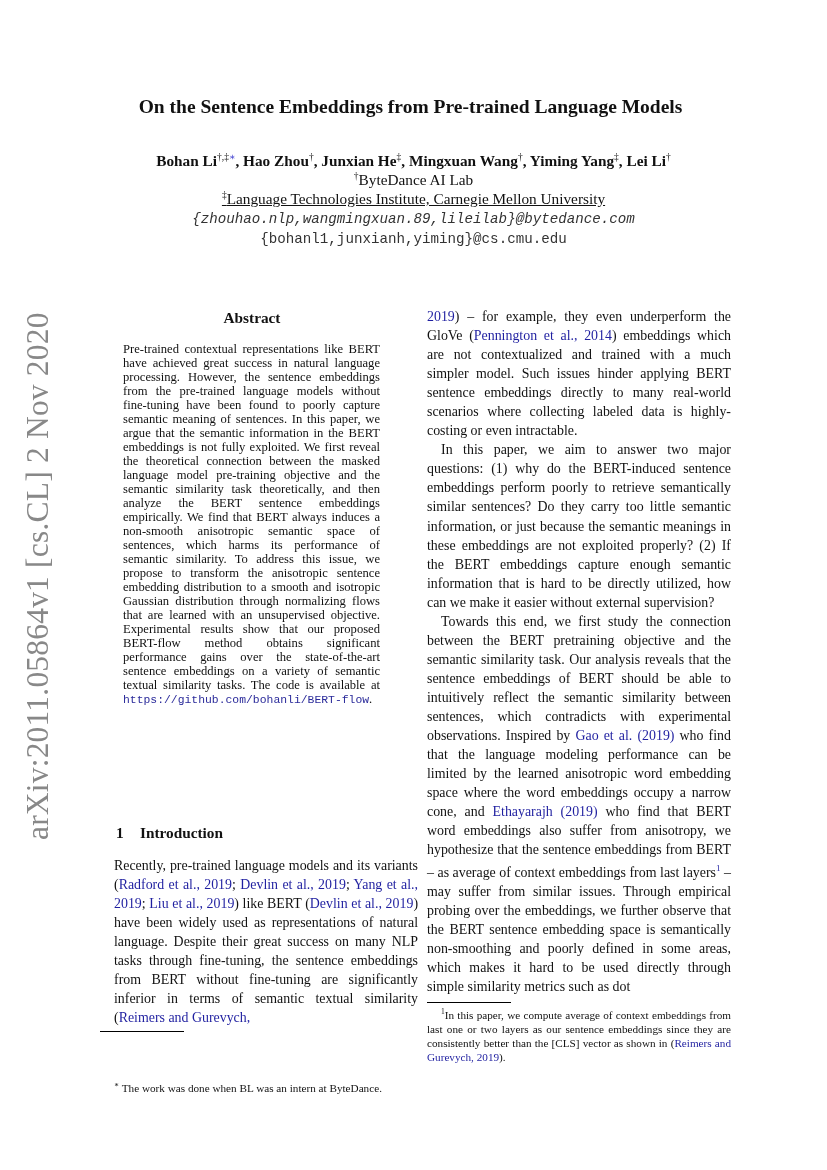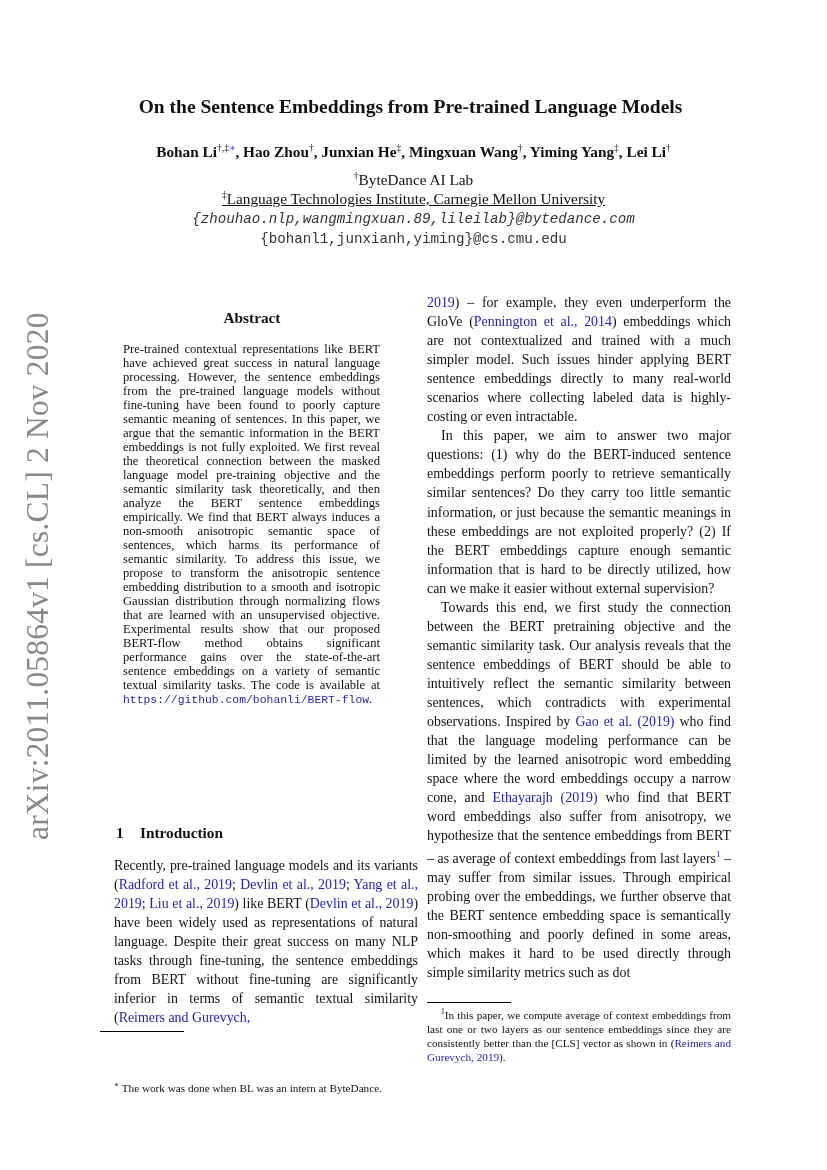--- a/index.html
+++ b/index.html
@@ -10,21 +10,21 @@
 
   #arxiv-stamp {
     position: absolute; left: 20px; top: 840px;
     transform-origin: left top; transform: rotate(-90deg);
     font-size: 31.5px; color: #888888; white-space: nowrap; letter-spacing: 0.2px;
     font-family: "Liberation Serif", serif;
   }
 
   #title { position: absolute; top: 96px; left: 0; width: 821px; text-align: center;
            font-weight: bold; font-size: 19.5px; }
-  #authors { position: absolute; top: 142px; left: 0; width: 827px; text-align: center;
+  #authors { position: absolute; top: 151px; left: 0; width: 827px; text-align: center;
              font-weight: bold; font-size: 15.3px; }
   #authors sup { font-weight: normal; font-size: 9.5px; }
   #authors sup.star { color: #3333cc; }
   .affil { position: absolute; left: 0; width: 827px; text-align: center; font-size: 15.3px; }
   .affil sup { font-size: 9.5px; }
   .email { position: absolute; left: 0; width: 827px; text-align: center; font-size: 14.2px; color: #333; }
 
   .colL { position: absolute; left: 100px; width: 304px; margin-left: 14px; }
   .colR { position: absolute; left: 427px; width: 304px; }
 
@@ -35,21 +35,21 @@
   #abstract-body .mono { font-size: 11.4px; color: #2a2a9a; }
 
   #intro-heading { position: absolute; top: 824px; left: 116px; font-weight: bold; font-size: 15.3px; }
   #intro-heading .num { display: inline-block; width: 24px; }
 
   .body-text { font-size: 13.9px; line-height: 19.05px; text-align: justify; }
   .body-text p { margin: 0; }
   .body-text p.indent { text-indent: 14px; }
 
   #intro-left { top: 856px; }
-  #right-col { top: 293px; }
+  #right-col { top: 307px; }
 
   .fn-rule { position: absolute; height: 1px; background: #000; width: 84px; }
   .footnote { position: absolute; font-size: 11.2px; line-height: 14px; text-align: justify; }
   .footnote sup { font-size: 7.5px; }
   sup.fnref { font-size: 9px; color: #1f1fa0; }
 </style>
 </head>
 <body>
 
 <div id="arxiv-stamp">arXiv:2011.05864v1  [cs.CL]  2 Nov 2020</div>

